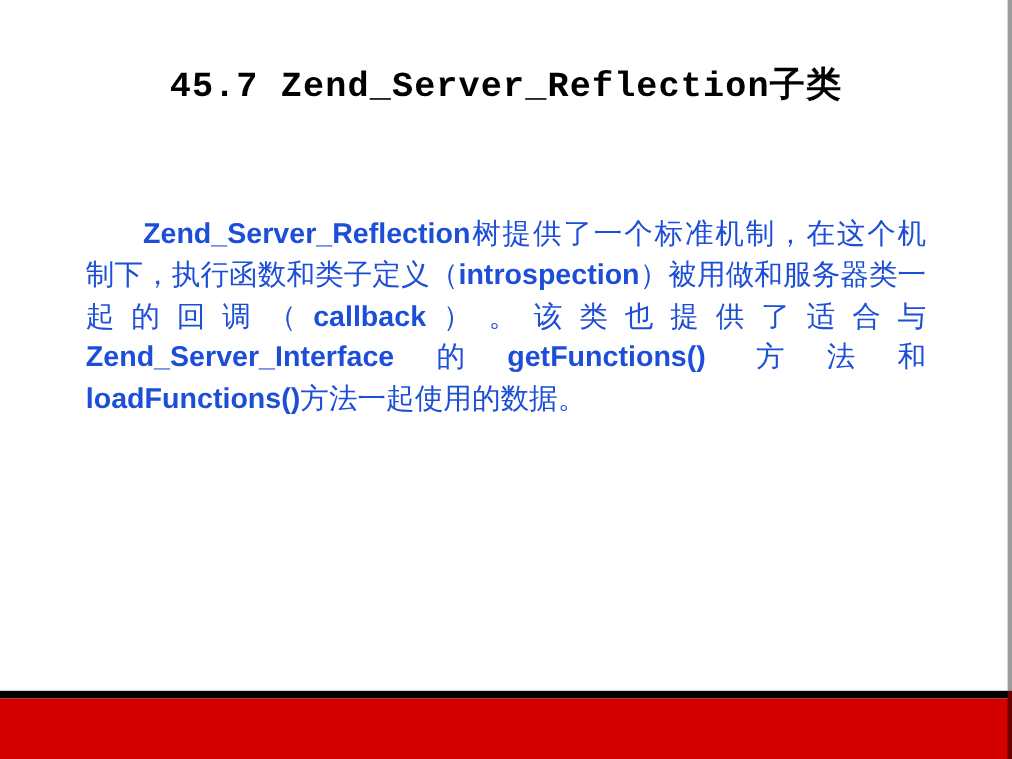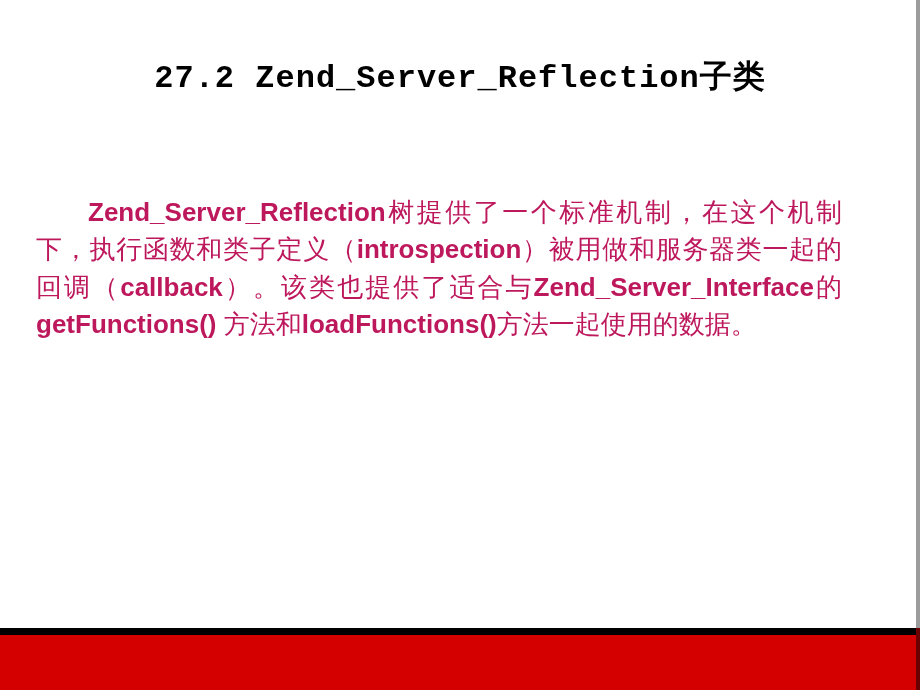--- a/index.html
+++ b/index.html
@@ -22,25 +22,25 @@
     }
     .title {
       text-align: center;
       font-size: 32px;
       font-family: "SimSun", "宋体", "Courier New", monospace;
       color: #000000;
       margin-bottom: 95px;
       letter-spacing: 1px;
     }
     .body-text {
-      padding-left: 36px;
+      padding-left: 78px;
       padding-right: 78px;
       font-size: 26px;
       line-height: 1.4;
-      color: #be185d;
+      color: #1d4ed8;
       text-align: justify;
     }
     .body-text .indent {
       display: inline-block;
       width: 2em;
     }
     .bold {
       font-weight: bold;
       font-family: Arial, "SimHei", sans-serif;
     }
@@ -77,21 +77,21 @@
       bottom: 0;
       width: 4px;
       height: 62px;
       background: #6a0000;
     }
   </style>
 </head>
 <body>
 
 <div class="slide">
-  <h1 class="title">27.2  Zend_Server_Reflection子类</h1>
+  <h1 class="title">45.7  Zend_Server_Reflection子类</h1>
 
   <div class="body-text">
     <span class="indent"></span><span class="bold">Zend_Server_Reflection</span><span class="regular">树提供了一个标准机制，在这个机制下，执行函数和类子定义（</span><span class="bold">introspection</span><span class="regular">）被用做和服务器类一起的回调（</span><span class="bold">callback</span><span class="regular">）。该类也提供了适合与</span><span class="bold">Zend_Server_Interface</span><span class="regular">的</span><span class="bold">getFunctions() </span><span class="regular">方法和</span><span class="bold">loadFunctions()</span><span class="regular">方法一起使用的数据。</span>
   </div>
 
   <div class="bottom-bar-top"></div>
   <div class="bottom-bar"></div>
   <div class="shadow-right"></div>
   <div class="shadow-bottom"></div>
 </div>

